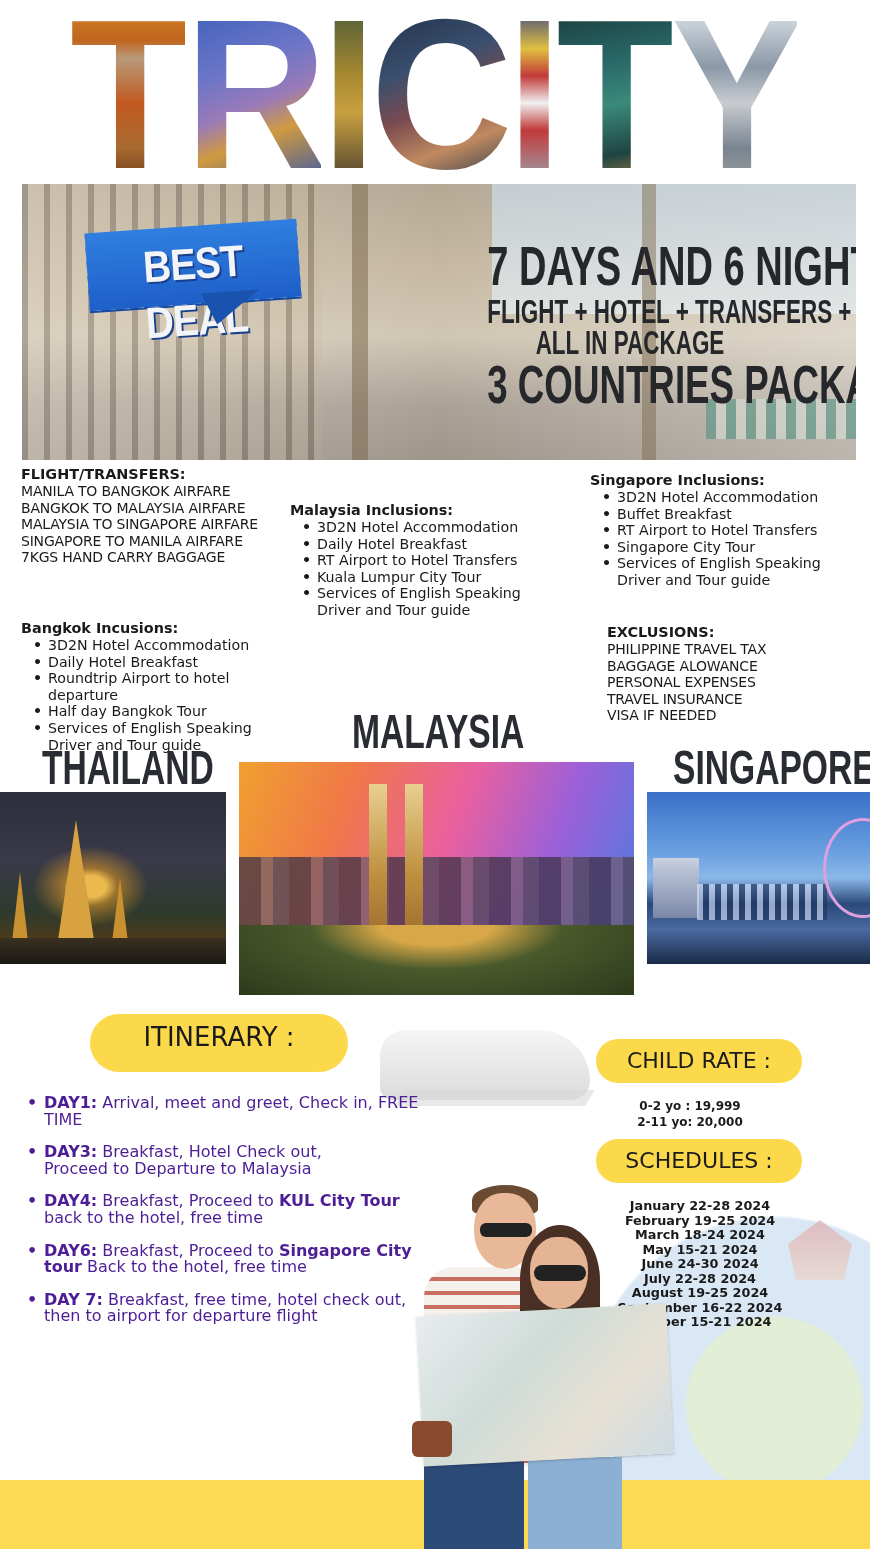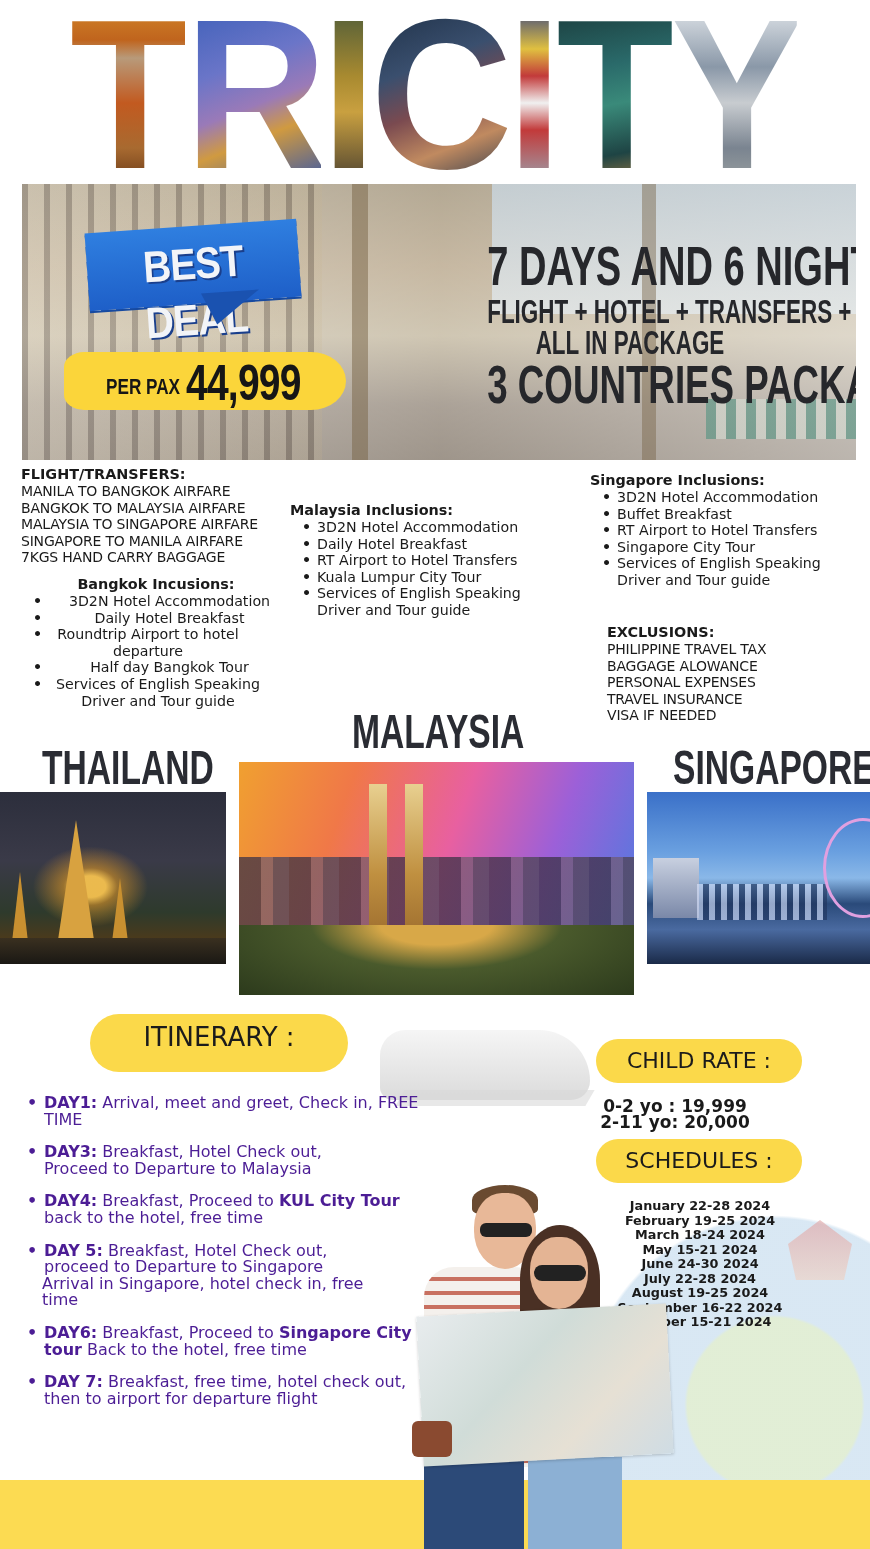--- a/index.html
+++ b/index.html
@@ -87,21 +87,21 @@
 
     
     .info { font-size: 14.2px; line-height: 16.6px; color: #1a1a1a; }
     .info h4 { font-size: 14.4px; font-weight: 700; line-height: 17px; }
     .info .caps { font-size: 14px; letter-spacing: -0.2px; }
     .info ul { list-style: none; padding-left: 12px; }
     .info ul li { position: relative; padding-left: 15px; }
     .info ul li::before { content: "•"; position: absolute; left: 0; top: 0; font-weight: 700; }
 
     .flight { left: 21px; top: 466px; width: 270px; }
-    .bangkok { left: 21px; top: 576px; width: 270px; text-align: center; }
+    .bangkok { left: 21px; top: 620px; width: 270px; }
     .malaysia-inc { left: 290px; top: 502px; width: 270px; }
     .singapore-inc { left: 590px; top: 472px; width: 270px; }
     .exclusions { left: 607px; top: 624px; width: 250px; }
 
     
     .country-label {
       font-family: "Liberation Sans", sans-serif; font-weight: 700; color: #2a2c33;
       font-size: 48px; line-height: 48px; transform: scaleX(0.7); transform-origin: left top;
       white-space: nowrap;
     }
@@ -158,21 +158,21 @@
     .pill-itin { left: 90px; top: 1014px; width: 258px; height: 58px; font-size: 26px; line-height: 46px; }
     .pill-child { left: 596px; top: 1039px; width: 206px; height: 44px; font-size: 22px; line-height: 44px; }
     .pill-sched { left: 596px; top: 1139px; width: 206px; height: 44px; font-size: 22px; line-height: 44px; }
 
     .itin { left: 27px; top: 1087px; width: 400px; font-size: 16px; line-height: 16.6px; color: #4c1d95; margin-top: 8px; }
     .itin .day { position: relative; padding-left: 17px; margin-bottom: 16px; }
     .itin .day::before { content: "•"; position: absolute; left: 0; top: 0; font-weight: 700; }
     .itin b { font-weight: 700; }
     .itin .sub { display: block; margin-left: -2px; }
 
-    .child-rate { left: 572px; top: 1098px; width: 206px; text-align: center; font-weight: 700; font-size: 17px; line-height: 16px; color: #1a1a1a; }
+    .child-rate { left: 587px; top: 1098px; width: 206px; text-align: center; font-weight: 700; font-size: 12px; line-height: 16px; color: #1a1a1a; }
     .schedules { left: 600px; top: 1199px; width: 200px; text-align: center; font-weight: 700; font-size: 12.8px; line-height: 14.5px; color: #1a1a1a; }
 
     
     .world { left: 560px; top: 1180px; width: 330px; height: 300px;
       background: radial-gradient(circle at 65% 75%, #d8e8c8 0 28%, #cce0f0 29% 60%, transparent 61%); opacity: .75; }
     .pagoda { left: 780px; top: 1220px; width: 80px; height: 60px;
       background: linear-gradient(180deg,#e0a0a0,#f0d0c0); opacity:.6; clip-path: polygon(10% 40%, 50% 0, 90% 40%, 80% 100%, 20% 100%); }
 
     
     .couple { left: 410px; top: 1185px; width: 260px; height: 364px; }
@@ -215,24 +215,20 @@
   <div class="building"></div>
   <div class="palm"></div>
   <div class="palm2"></div>
   <div class="awning"></div>
 
   <div class="best-deal">
     <span>BEST DEAL</span>
     <div class="tail"></div>
   </div>
 
-  <div class="price-pill">
-    <span class="per">PER PAX</span>
-    <span class="amt">44,999</span>
-  </div>
 
   <div class="hero-text">
     <div class="h1">7 DAYS AND 6 NIGHTS</div>
     <div class="h2">FLIGHT + HOTEL + TRANSFERS + TOUR</div>
     <div class="h3">ALL IN PACKAGE</div>
     <div class="h4">3 COUNTRIES PACKAGE</div>
   </div>
 </div>
 
 <div class="abs info flight">
@@ -319,24 +315,20 @@
 
 <div class="abs itin">
   <div class="day">
     <b>DAY1:</b><span> Arrival, meet and greet, Check in, FREE TIME</span>
   </div>
   <div class="day" style="width:360px">
     <b>DAY3:</b><span> Breakfast, Hotel Check out, Proceed to Departure to Malaysia</span>
   </div>
   <div class="day" style="width:400px">
     <b>DAY4:</b><span> Breakfast, Proceed to </span><b>KUL City Tour</b><span>  back to the hotel, free time</span>
-  </div>
-  <div class="day" style="width:365px">
-    <b>DAY 5:</b><span> Breakfast, Hotel Check out, proceed to Departure to Singapore</span>
-    <span class="sub">Arrival in Singapore, hotel check in, free time</span>
   </div>
   <div class="day" style="width:395px">
     <b>DAY6:</b><span> Breakfast, Proceed to </span><b>Singapore City tour</b><span> Back to the hotel, free time</span>
   </div>
   <div class="day" style="width:405px">
     <b>DAY 7:</b><span> Breakfast, free time, hotel check out, then to airport for departure flight</span>
   </div>
 </div>
 
 <div class="abs pill pill-child">CHILD RATE :</div>

